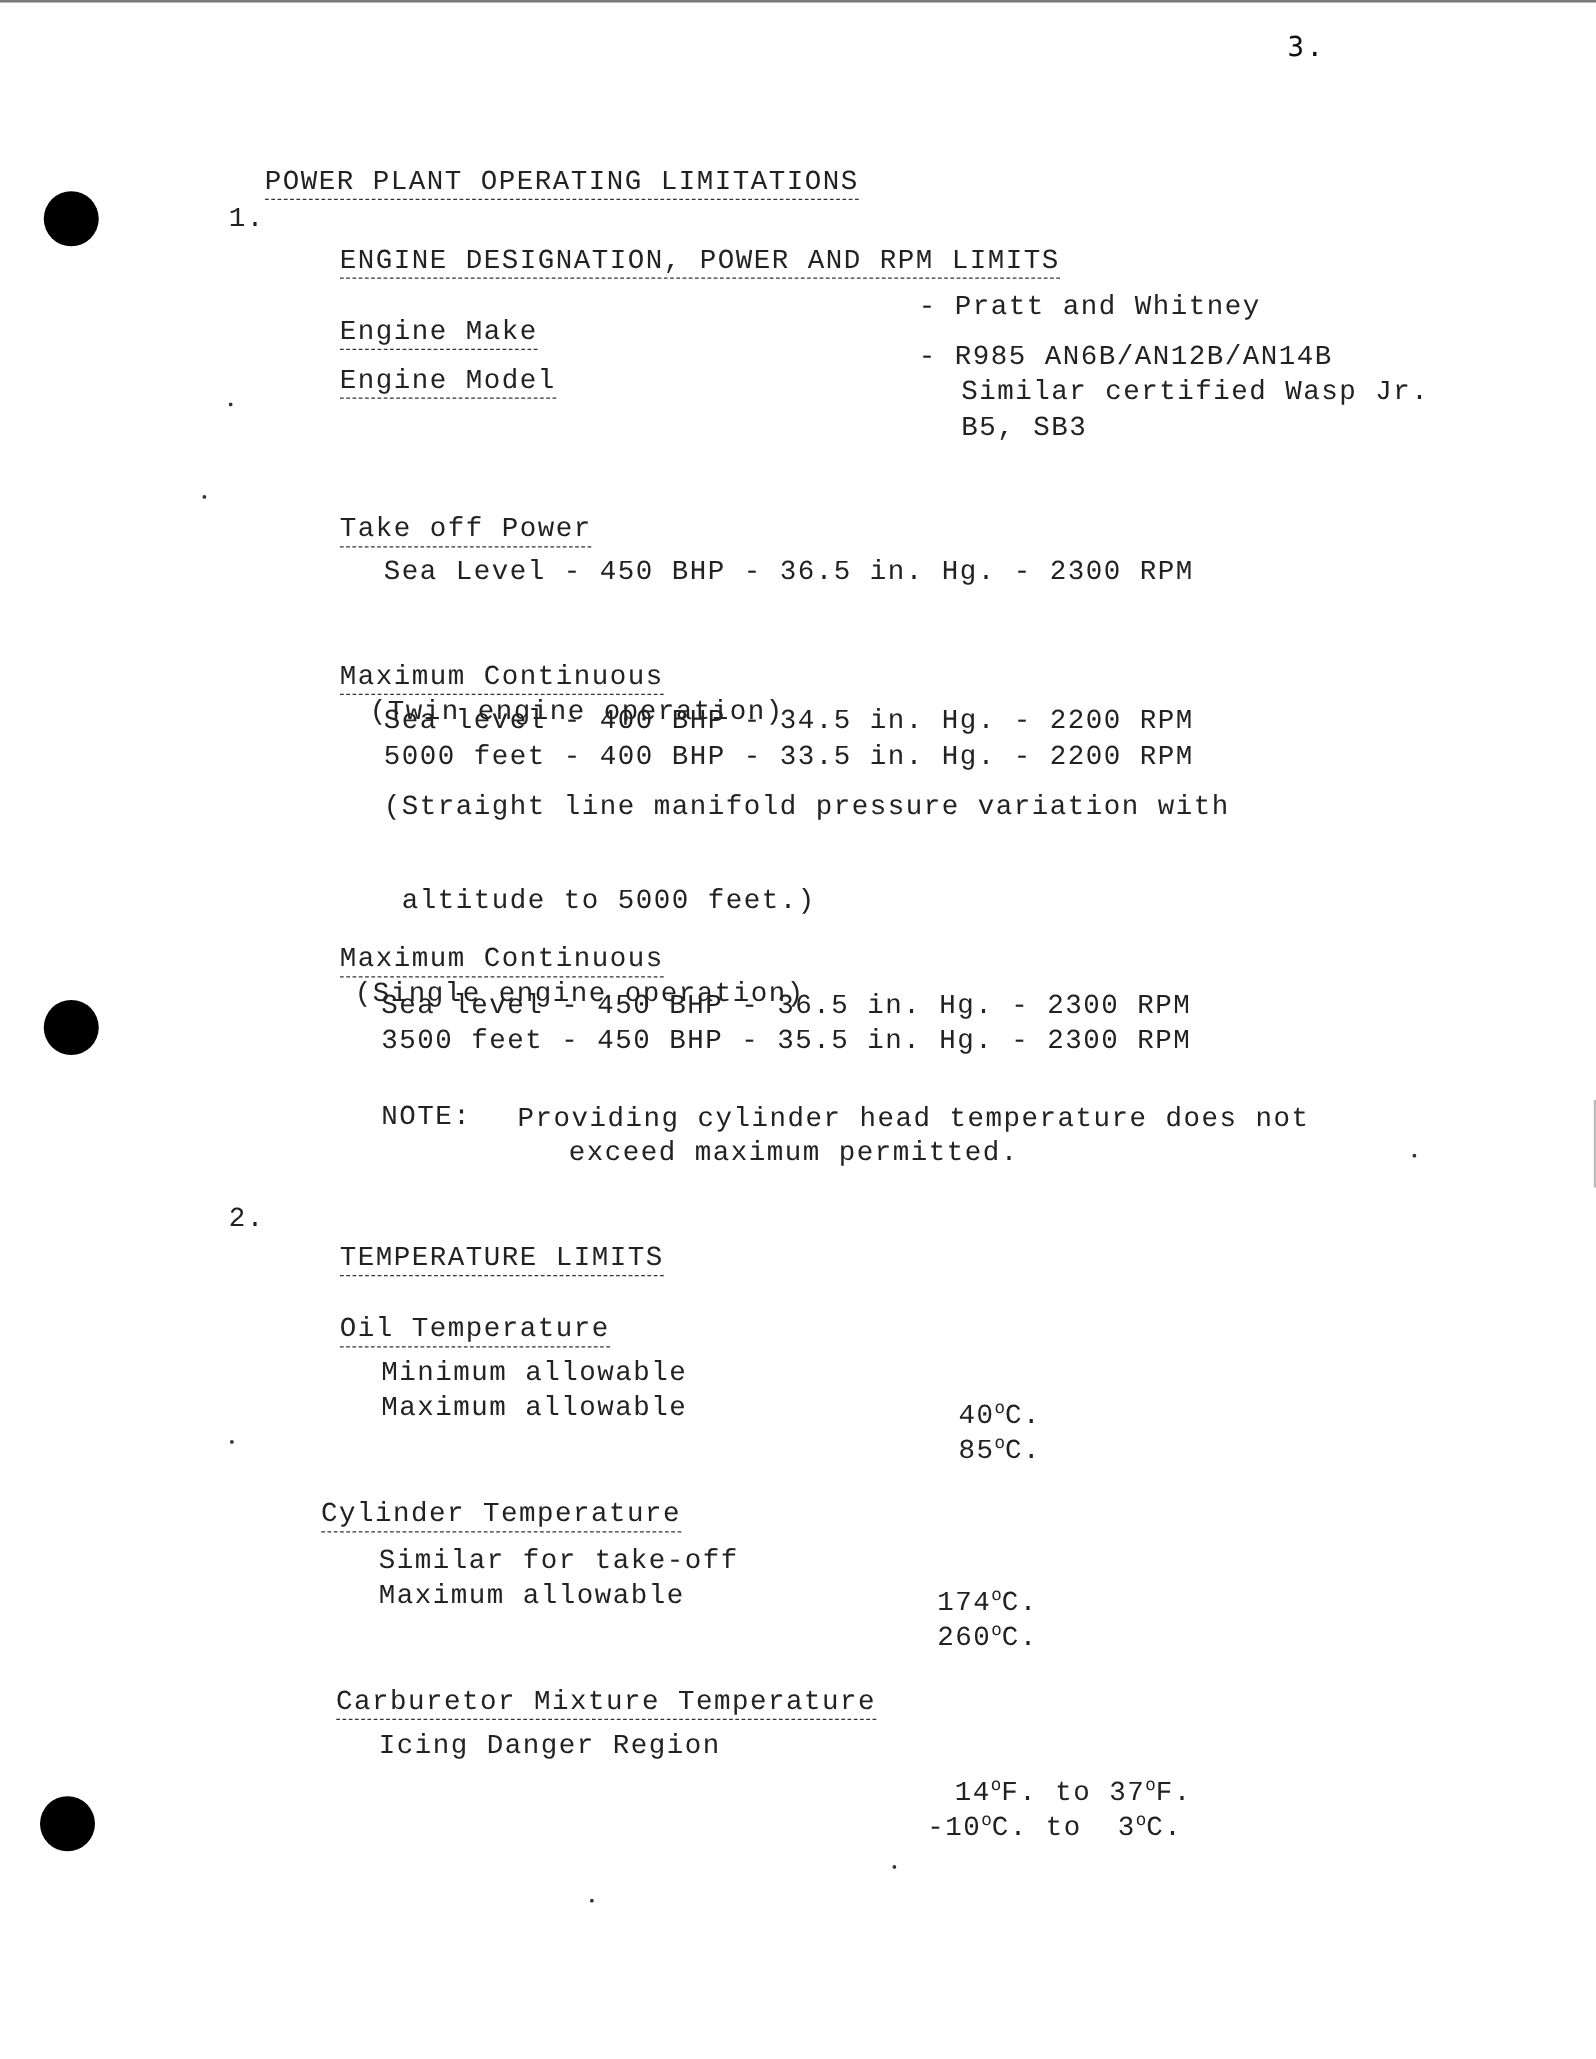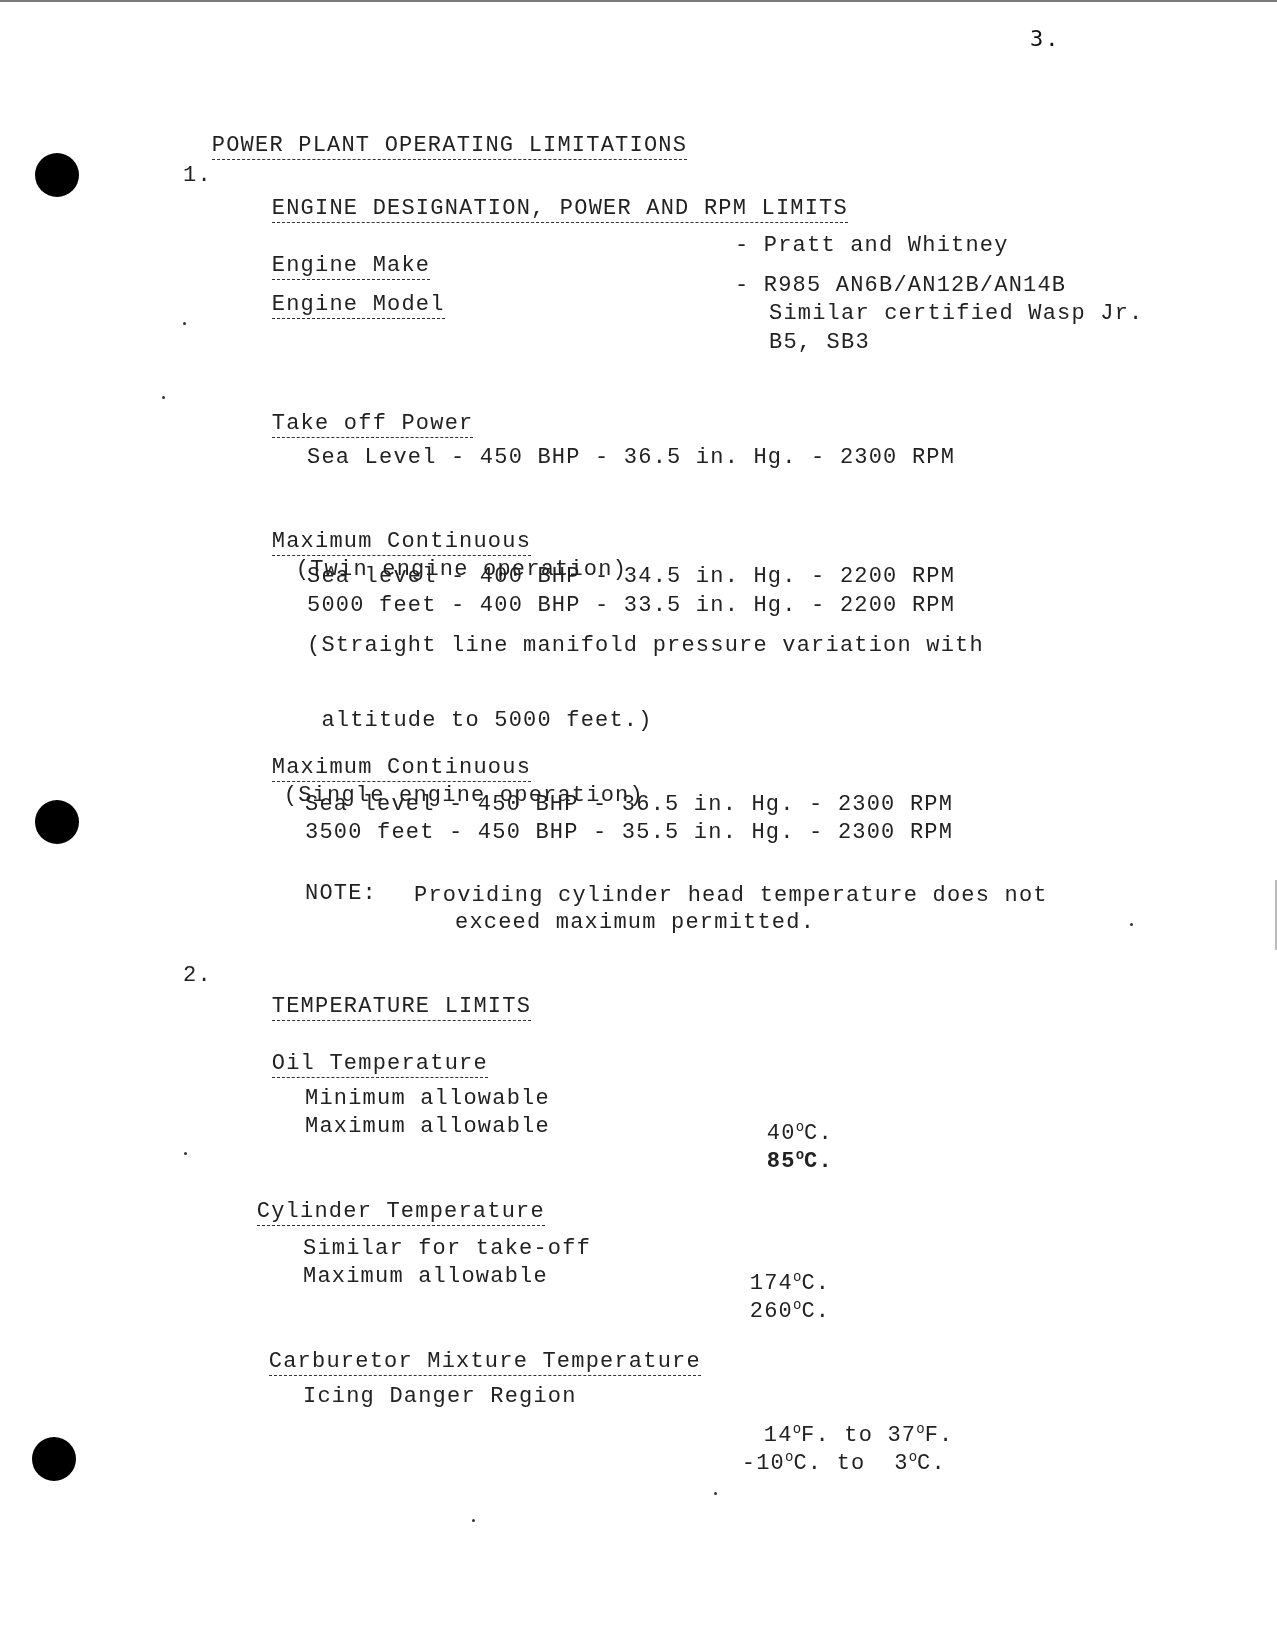--- a/index.html
+++ b/index.html
@@ -101,21 +101,21 @@
 </div>
 
 <div class="t" style="left:243px; top:1022px;">
   <span class="u">Oil Temperature</span>
 </div>
 <div class="t" style="left:305px; top:1085px;">Minimum allowable</div>
 <div class="t" style="left:738px; top:1085px;">
   <span>40</span><sup class="deg">o</sup><span>C.</span>
 </div>
 <div class="t" style="left:305px; top:1113px;">Maximum allowable</div>
-<div class="t" style="left:738px; top:1113px;font-weight:bold;">
+<div class="t" style="left:738px; top:1113px;">
   <span>85</span><sup class="deg">o</sup><span>C.</span>
 </div>
 
 <div class="t" style="left:228px; top:1170px;">
   <span class="u">Cylinder Temperature</span>
 </div>
 <div class="t" style="left:303px; top:1235px;">Similar for take-off</div>
 <div class="t" style="left:721px; top:1235px;">
   <span>174</span><sup class="deg">o</sup><span>C.</span>
 </div>

